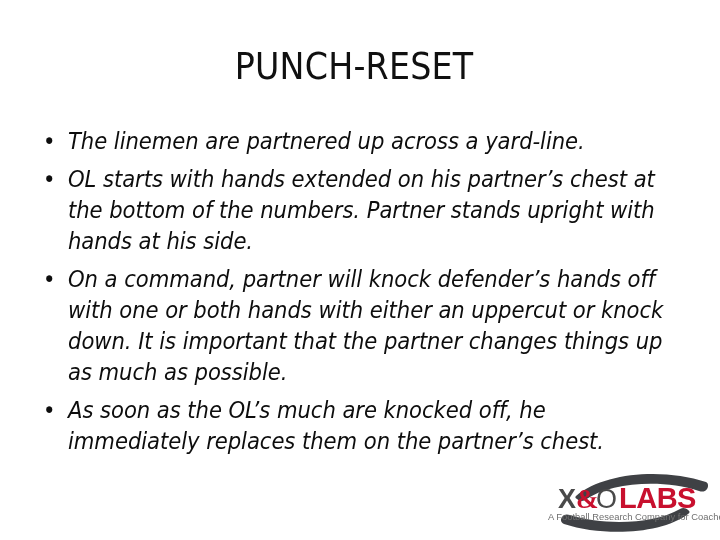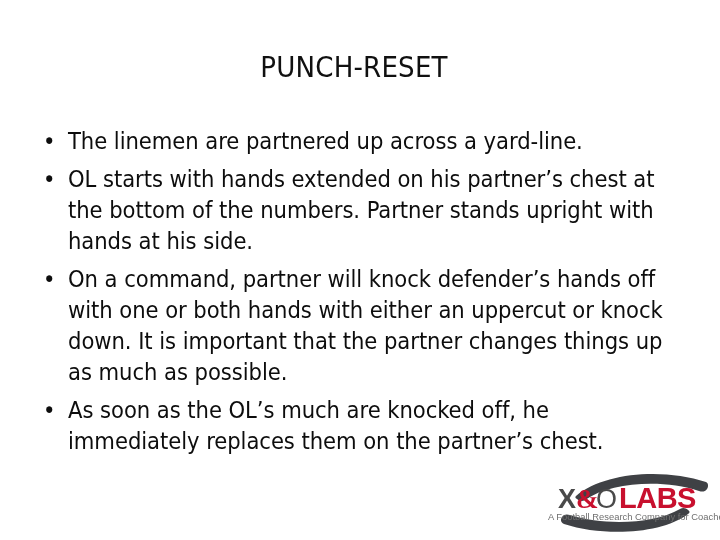--- a/index.html
+++ b/index.html
@@ -19,21 +19,21 @@
   }
 
   
   #slide-title {
     position: absolute;
     left: 0;
     top: 46px;
     width: 708px;
     text-align: center;
     font-family: "DejaVu Sans Condensed", "Liberation Sans Narrow", "Liberation Sans", sans-serif;
-    font-size: 29px;
+    font-size: 37px;
     font-weight: 400;
     letter-spacing: 0.2px;
     color: #101010;
     line-height: 42px;
     white-space: nowrap;
   }
 
   
   #body-list {
     position: absolute;
@@ -60,20 +60,21 @@
   .bullet-marker {
     position: absolute;
     left: 5px;
     top: 0;
     font-size: 23.5px;
     line-height: 31px;
     color: #0d0d0d;
   }
   .bullet-text {
     display: block;
+    font-style: italic;
   }
 
   
   #logo {
     position: absolute;
     left: 546px;
     top: 466px;
     width: 174px;
     height: 72px;
   }

